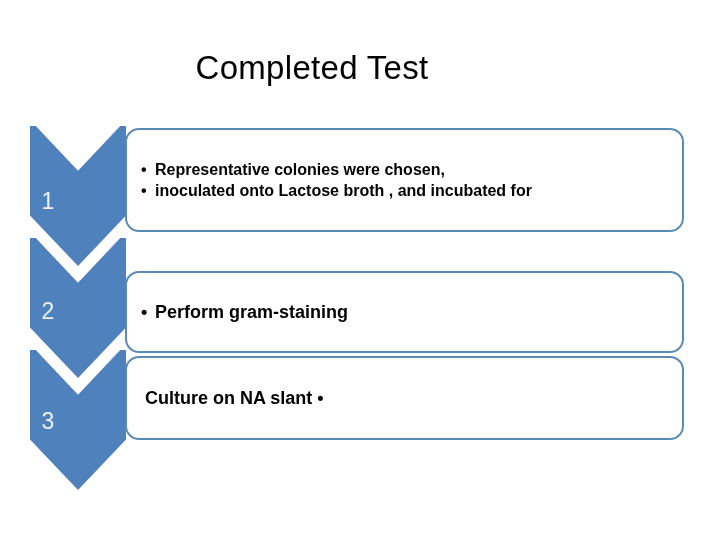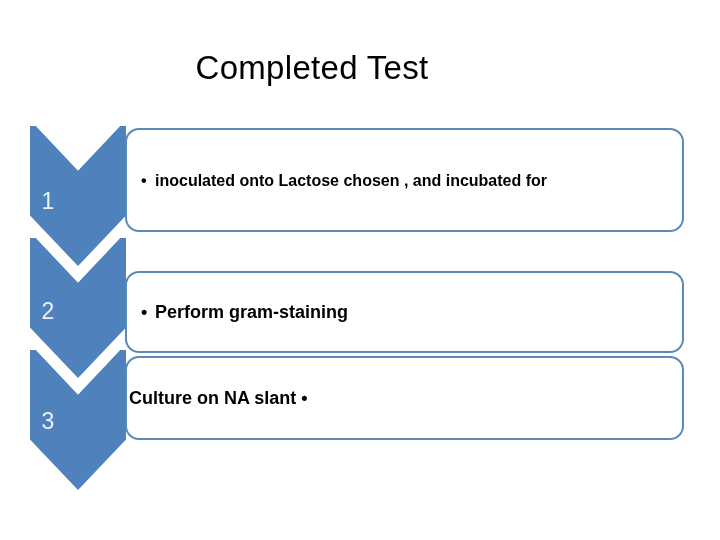--- a/index.html
+++ b/index.html
@@ -121,38 +121,41 @@
   #step-2 .step-box     { top: 250px; height: 82px; margin-top: 21px; }
 
   #step-3 .chevron      { top: 350px; height: 140px; }
   #step-3 .chevron-number { top: 410px; }
   #step-3 .step-box     { top: 356px; height: 84px; }
 
   #step-2 .step-text,
   #step-3 .step-text {
     font-size: 18px;
   }
-  #step-3 .step-text { padding-left: 2px; }
+  #step-3 .step-text { padding-left: 18px; }
 </style>
 </head>
 <body>
 
 <div id="slide">
 
   <div id="slide-title">Completed Test</div>
 
   <div id="process-list">
 
     <div class="process-step" id="step-1">
       <div class="chevron"></div>
       <div class="chevron-number">1</div>
       <div class="step-box">
         <div class="step-text">
           <div class="line">
-            <span class="bullet">•</span><span>inoculated onto Lactose chosen , and incubated for</span>
+            <span class="bullet">•</span><span>Representative colonies were chosen,</span>
+          </div>
+          <div class="line">
+            <span class="bullet">•</span><span>inoculated onto Lactose broth , and incubated for</span>
           </div>
         </div>
       </div>
     </div>
 
     <div class="process-step" id="step-2">
       <div class="chevron"></div>
       <div class="chevron-number">2</div>
       <div class="step-box">
         <div class="step-text">

